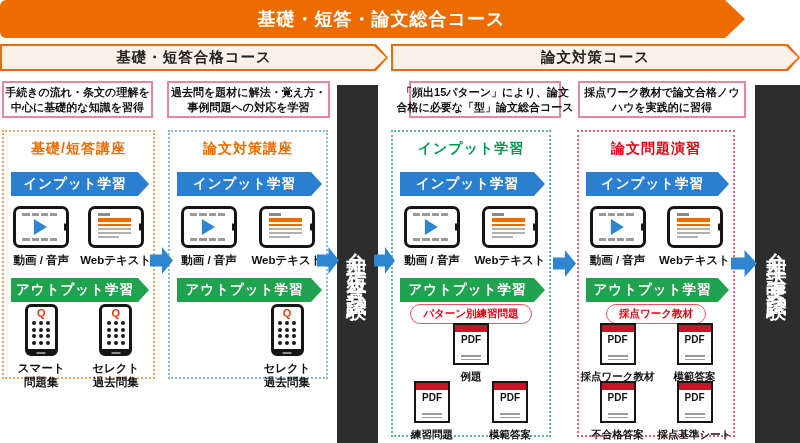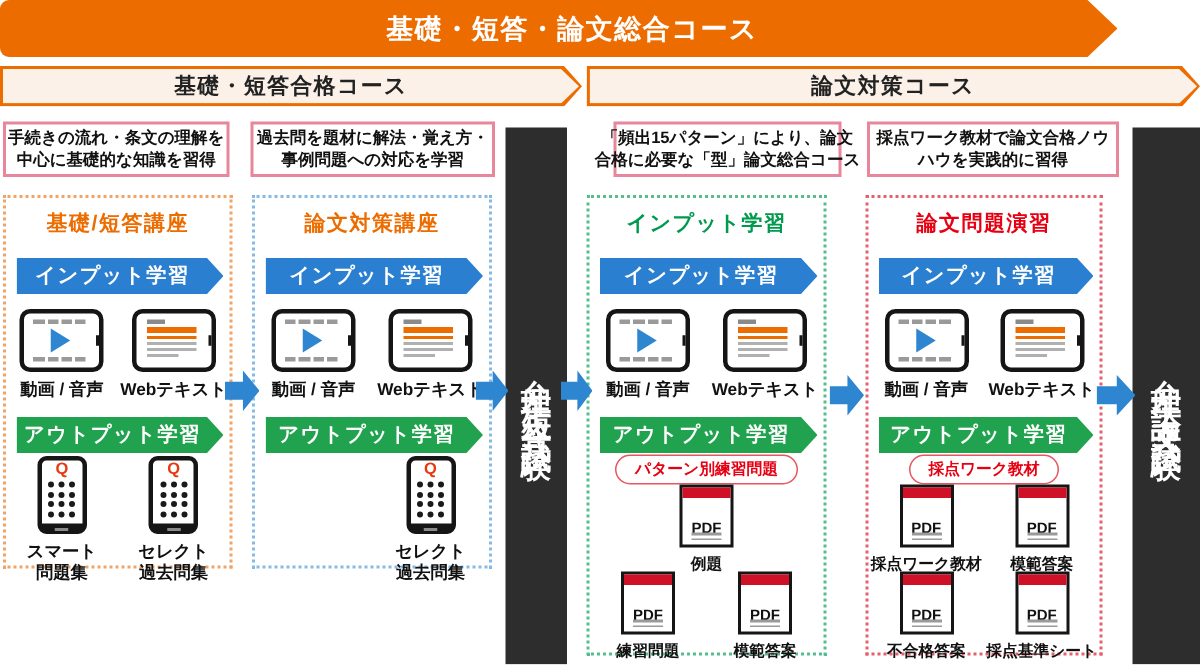--- a/index.html
+++ b/index.html
@@ -82,21 +82,21 @@
     color:#E8380D; font-size:11px; font-weight:bold; line-height:1; }
   .ph-dots { position:absolute; top:14px; left:50%; transform:translateX(-50%);
     display:grid; grid-template-columns:repeat(3,4px); column-gap:3px; row-gap:2.5px; }
   .ph-dots i { width:4px; height:4px; border-radius:50%; background:#1a1a1a; }
   .ph-home { position:absolute; bottom:-5px; left:50%; transform:translateX(-50%);
     width:9px; height:2px; background:#8a8a8a; }
 
   
   .pdf { width:36px; height:42px; border:2.5px solid #151515; background:#fff; position:relative; }
   .pdf-bar { position:absolute; top:0; left:0; right:0; height:7px; background:#CE1126; }
-  .pdf-txt { position:absolute; top:22px; left:0; right:0; text-align:center;
+  .pdf-txt { position:absolute; top:9px; left:0; right:0; text-align:center;
     font-size:10px; font-weight:bold; color:#111; }
   .pdf-lines { position:absolute; bottom:3px; left:6px; right:6px; }
   .pdf-lines i { display:block; height:1.5px; background:#9a9a9a; margin-top:2px; }
 
   
   .pill-wrap { position:absolute; top:171px; left:0; right:0; text-align:center; }
   .pill { display:inline-block; border:1.5px solid #E8555E; border-radius:11px;
     padding:2px 12px; font-size:10.5px; font-weight:bold; color:#E60012;
     background:#fff; white-space:nowrap; }
 

